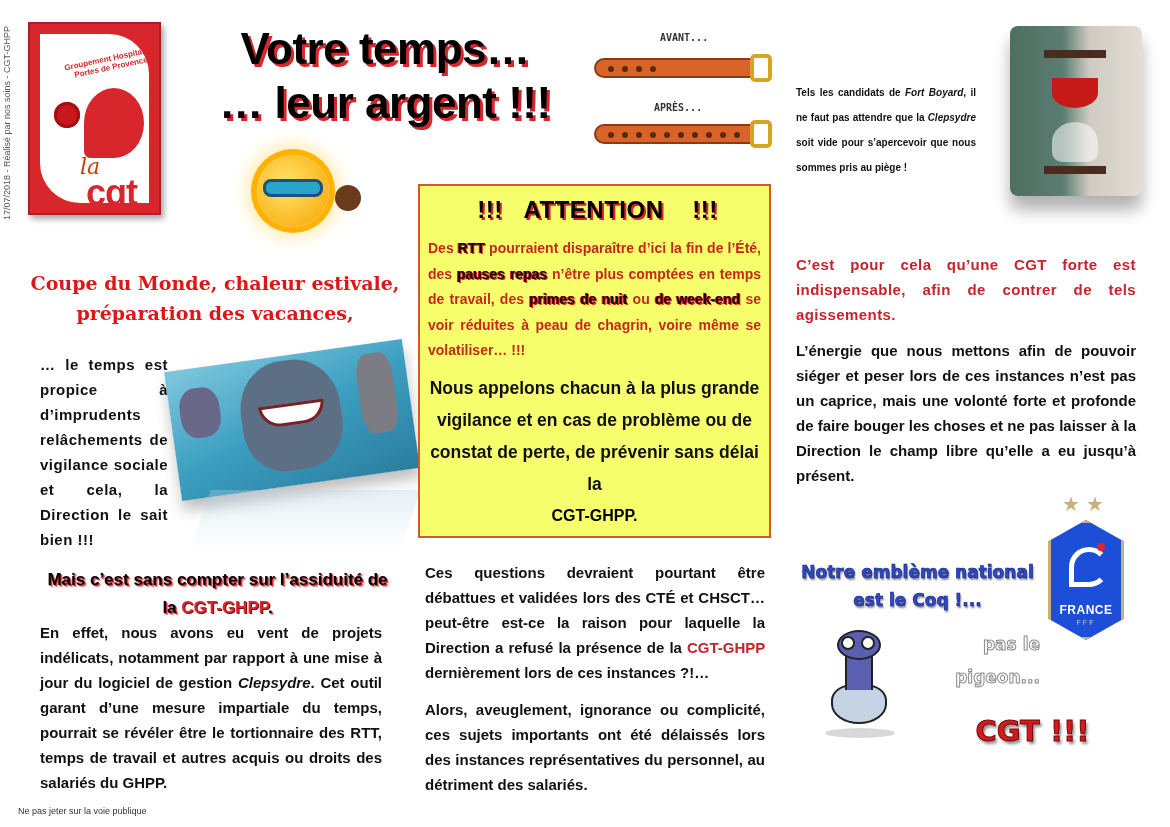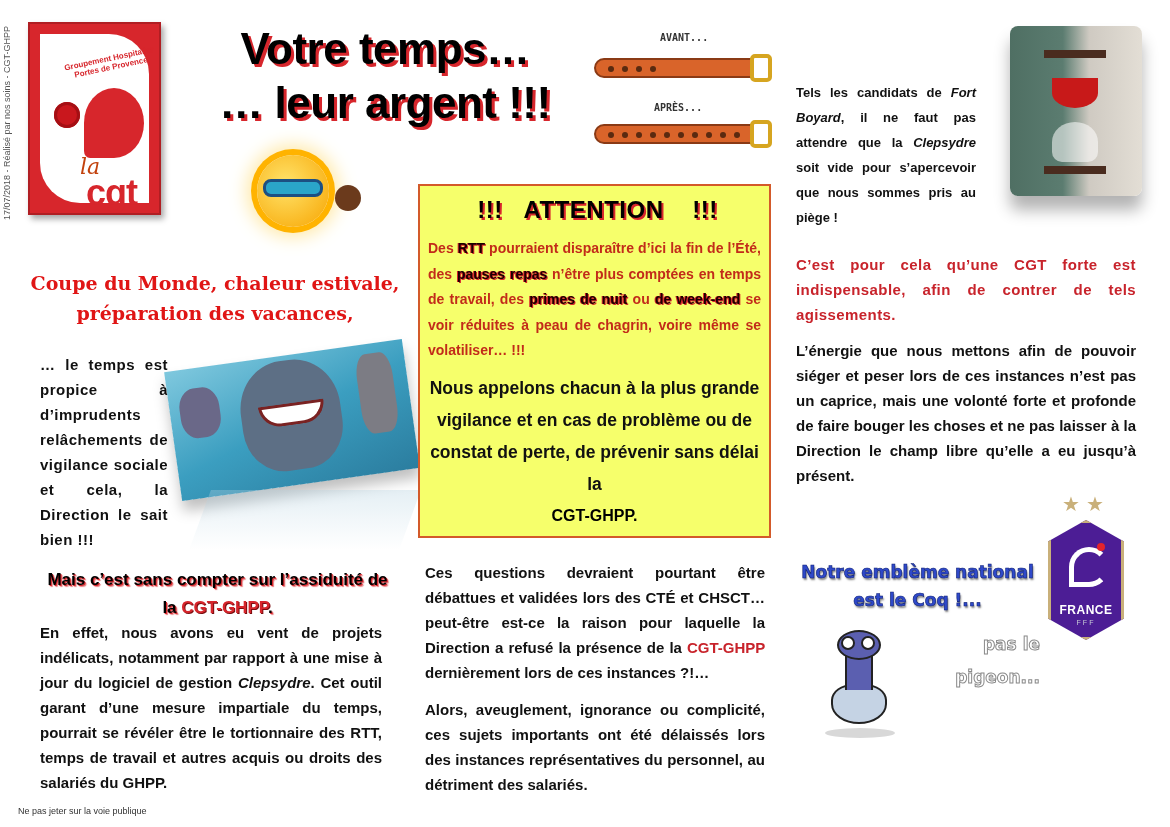--- a/index.html
+++ b/index.html
@@ -37,38 +37,38 @@
   .left-para2 { left: 40px; top: 620px; width: 342px; }
   .attention-box { left: 418px; top: 184px; width: 353px; height: 354px; background: #f6ff6b; border: 2px solid #d35a2a; }
   .attn-title { position:absolute; left: 0; right: 0; top: 10px; text-align: center; font-weight: bold; font-size: 24px; color: #000; text-shadow: 2px 2px 0 #d7262c; letter-spacing: 0.5px; }
   .attn-para { position:absolute; left: 8px; right: 8px; top: 50px; font-weight: bold; font-size: 14px; line-height: 25.5px; text-align: justify; color: #c22b1a; }
   .attn-para .hl { color: #1b0000; text-shadow: 1px 1px 0 #d7262c, -1px 0 0 #d7262c; }
   .attn-call { position:absolute; left: 6px; right: 6px; top: 186px; text-align: center; font-weight: bold; font-size: 17.5px; line-height: 32px; color: #111; }
   .attn-call .red { color: #000000; font-size: 16px; }
   .mid-para1 { left: 425px; top: 560px; width: 340px; }
   .mid-para2 { left: 425px; top: 697px; width: 340px; }
   .red-txt { color: #c8232b; }
-  .right-para1 { left: 796px; top: 80px; width: 180px; font-size: 13px; line-height: 25px; }
+  .right-para1 { left: 796px; top: 80px; width: 180px; font-size: 10px; line-height: 25px; }
   .hourglass { left: 1010px; top: 26px; width: 132px; height: 170px; background: linear-gradient(90deg, #4f6f63 0%, #5b7c70 40%, #cfcac2 60%, #e3ded5 100%); border-radius: 8px; box-shadow: 0 14px 16px rgba(0,0,0,0.3); }
   .hg-frame { position:absolute; left: 34px; top: 24px; width: 62px; height: 124px; border-top: 8px solid #4a2c1f; border-bottom: 8px solid #4a2c1f; }
   .hg-top { position:absolute; left: 8px; top: 20px; width: 46px; height: 30px; background: #c81919; border-radius: 0 0 50% 50%; }
   .hg-bottom { position:absolute; left: 8px; top: 64px; width: 46px; height: 40px; border-radius: 50% 50% 10px 10px; background: rgba(255,255,255,0.55); }
   .right-red { left: 796px; top: 252px; width: 340px; color: #c8232b; letter-spacing: 0.4px; }
   .right-para2 { left: 796px; top: 338px; width: 340px; }
   .coq-text { left: 800px; top: 558px; width: 235px; text-align: center; font-weight: bold; font-size: 17px; line-height: 28px; color: #2f49c9; -webkit-text-stroke: 0.6px #0d1f75; text-shadow: 1px 2px 2px rgba(0,0,0,0.5); font-family: "DejaVu Sans", sans-serif; }
   .pigeon-text { left: 900px; top: 628px; width: 140px; text-align: right; font-size: 17px; line-height: 33px; color: #fff; -webkit-text-stroke: 1px #8a8a8a; font-family: "DejaVu Sans", sans-serif; font-weight: bold; }
   .pigeon { left: 825px; top: 630px; width: 70px; height: 110px; }
   .pg-head { position:absolute; left: 12px; top: 0; width: 44px; height: 30px; border-radius: 50%; background: #5b5fb0; border: 2px solid #222; }
   .pg-eye { position:absolute; top: 6px; width: 14px; height: 14px; border-radius: 50%; background: #fff; border: 2px solid #222; }
   .pg-neck { position:absolute; left: 20px; top: 26px; width: 28px; height: 34px; background: #5b5fb0; border-left: 2px solid #222; border-right: 2px solid #222; }
   .pg-body { position:absolute; left: 6px; top: 54px; width: 56px; height: 40px; border-radius: 40% 40% 50% 50%; background: #c5d3e4; border: 2px solid #222; }
   .pg-shadow { position:absolute; left: 0; top: 98px; width: 70px; height: 10px; border-radius: 50%; background: #d8d8d8; }
   .fff { left: 1048px; top: 492px; width: 76px; height: 160px; }
   .fff-stars { position:absolute; left: 0; right: 0; top: 0; text-align: center; font-size: 20px; color: #c9b07a; letter-spacing: 6px; }
-  .fff-shield { position:absolute; left: 0; top: 28px; width: 76px; height: 120px; background: #4c1d95; border: 3px solid #c9b07a; clip-path: polygon(50% 0, 100% 18%, 100% 82%, 50% 100%, 0 82%, 0 18%); padding-left: 13px; }
+  .fff-shield { position:absolute; left: 0; top: 28px; width: 76px; height: 120px; background: #1d4ed8; border: 3px solid #c9b07a; clip-path: polygon(50% 0, 100% 18%, 100% 82%, 50% 100%, 0 82%, 0 18%); padding-left: 13px; }
   .fff-coq { position:absolute; left: 18px; top: 24px; width: 40px; height: 40px; border: 5px solid #fff; border-radius: 50% 50% 50% 0; border-right-color: transparent; }
   .fff-crest { position:absolute; left: 46px; top: 20px; width: 8px; height: 8px; border-radius: 50%; background: #e3242b; }
   .fff-label { position:absolute; left: 0; right: 0; top: 80px; text-align: center; color: #fff; font-weight: bold; font-size: 12px; letter-spacing: 0.5px; }
   .fff-sub { position:absolute; left: 0; right: 0; top: 96px; text-align: center; color: #c9ced9; font-size: 7px; letter-spacing: 2px; }
   .join { left: 930px; top: 708px; width: 205px; text-align: center; font-weight: bold; font-size: 29px; line-height: 46px; color: #d61a1a; -webkit-text-stroke: 1px #6d0909; text-shadow: 2px 3px 3px rgba(0,0,0,0.45); font-family: "DejaVu Sans", sans-serif; }
   .footer { left: 18px; top: 806px; font-size: 9px; color: #333; }
 </style>
 </head>
 <body>
 
@@ -199,15 +199,16 @@
   <div class="fff-stars">★★</div>
   <div class="fff-shield">
     <div class="fff-coq"></div>
     <div class="fff-crest"></div>
     <div class="fff-label">FRANCE</div>
     <div class="fff-sub">FFF</div>
   </div>
 </div>
 
 <div class="abs join">
+  <div>CGT !!!</div>
 </div>
 
 <div class="abs footer">Ne pas jeter sur la voie publique</div>
 
 </body></html>

